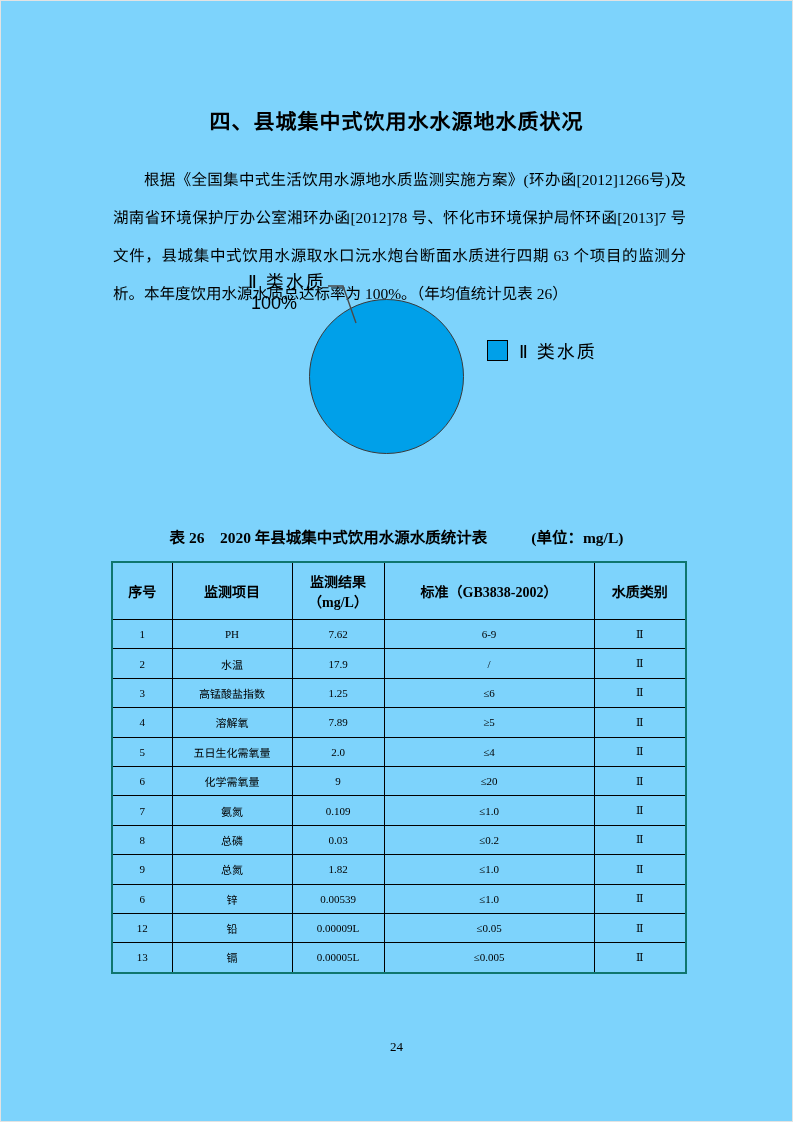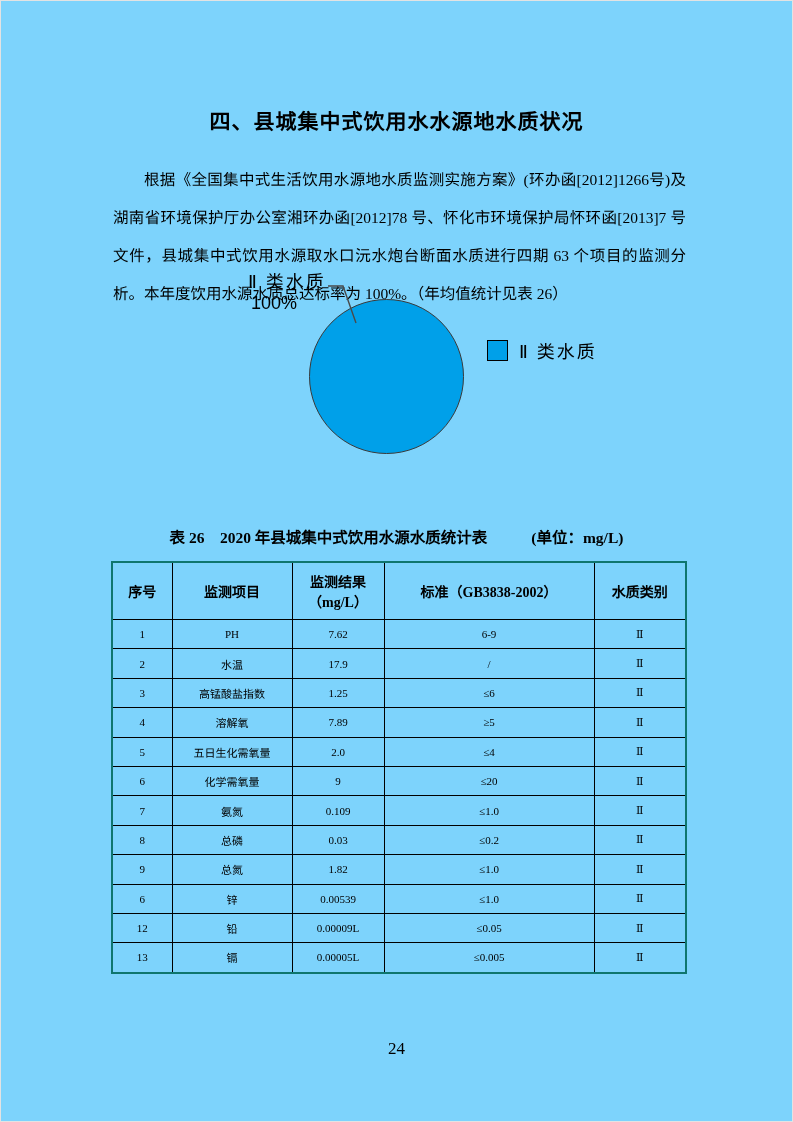--- a/index.html
+++ b/index.html
@@ -73,21 +73,21 @@
     height:56px;font-size:14px;font-weight:bold;
     text-align:center;vertical-align:middle;
     white-space:pre-line;padding:0 2px;
   }
   table.data-table td{
     height:28.4px;text-align:center;vertical-align:middle;
     padding:0 2px;
   }
   .page-number{
     position:absolute;top:1038px;left:0;right:0;
-    text-align:center;font-size:17px;
+    text-align:center;font-size:13px;
   }
 </style>
 </head>
 <body>
 
 <div class="page">
 
   <h1 class="section-title">四、县城集中式饮用水水源地水质状况</h1>
 
   <p class="body-paragraph">根据《全国集中式生活饮用水源地水质监测实施方案》(环办函[2012]1266号)及湖南省环境保护厅办公室湘环办函[2012]78 号、怀化市环境保护局怀环函[2013]7 号文件，县城集中式饮用水源取水口沅水炮台断面水质进行四期 63 个项目的监测分析。本年度饮用水源水质总达标率为 100%。（年均值统计见表 26）</p>

